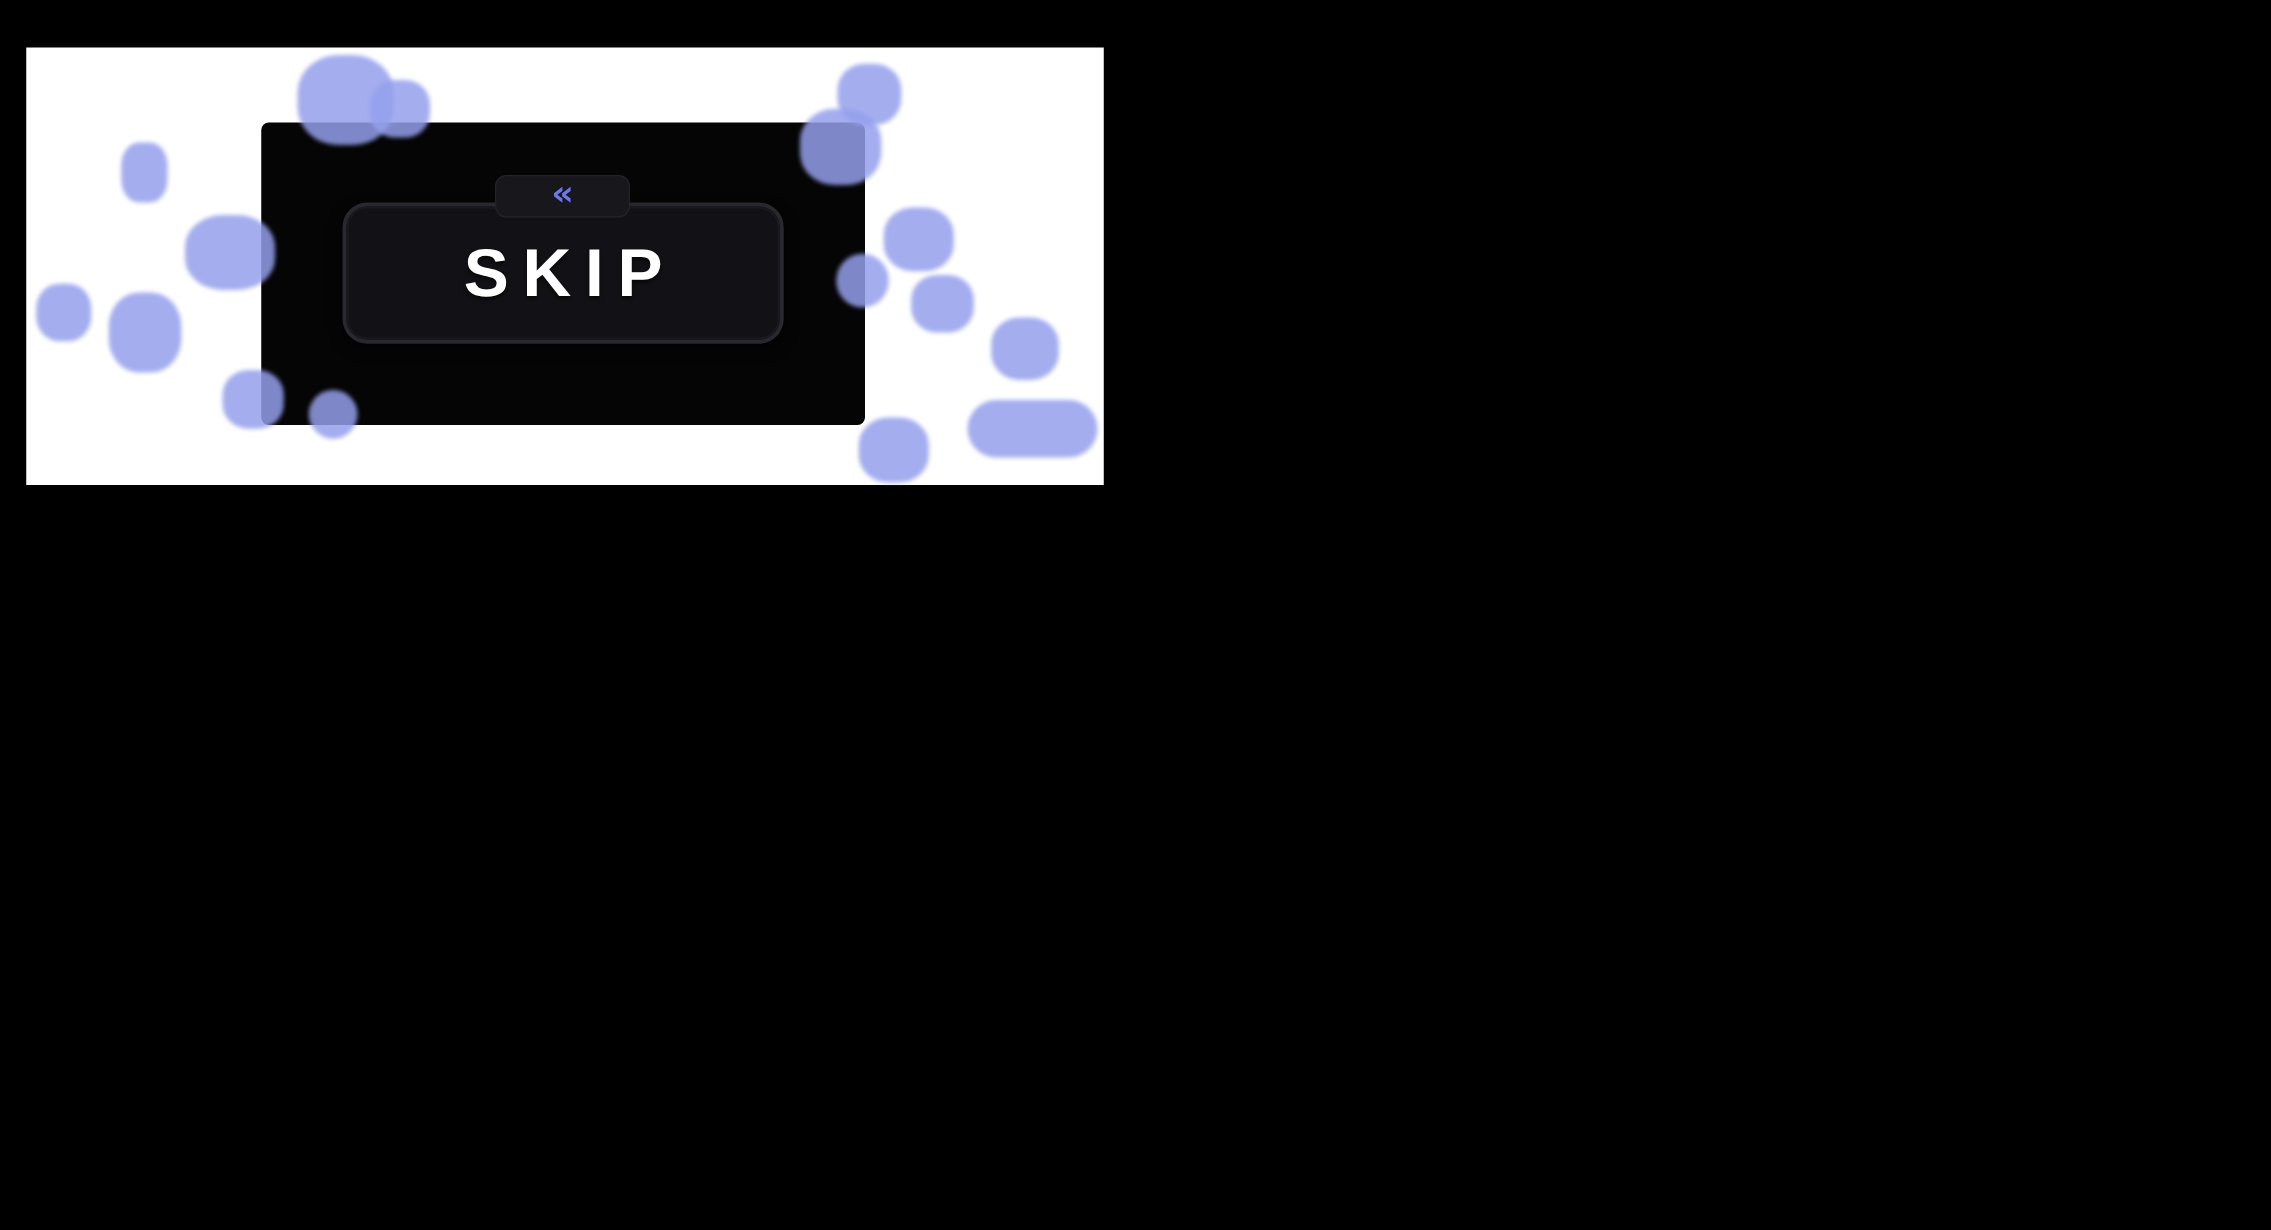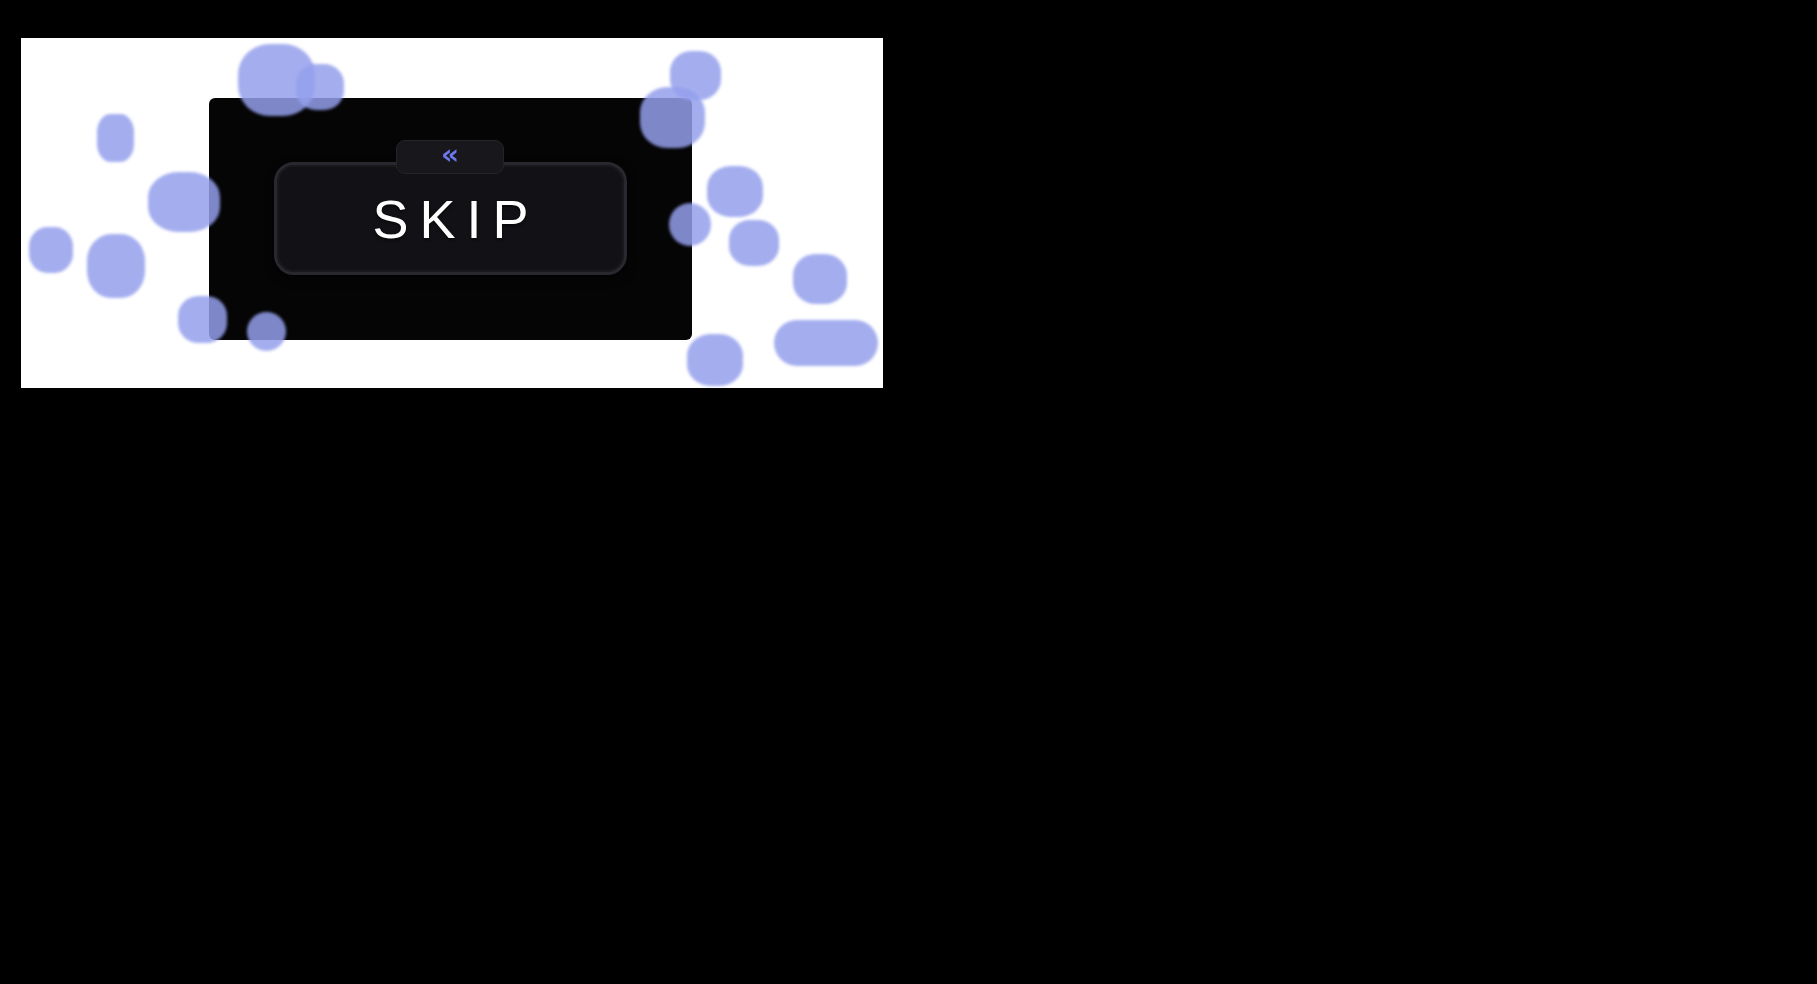--- a/index.html
+++ b/index.html
@@ -69,21 +69,21 @@
     display: flex;
     align-items: center;
     justify-content: center;
     z-index: 2;
     cursor: pointer;
     padding: 0;
   }
   .skip-label {
     color: #ffffff;
     font-size: 54px;
-    font-weight: normal;
+    font-weight: bold;
     letter-spacing: 11px;
     text-indent: 11px;
     text-shadow: 0 2px 3px rgba(0,0,0,0.55);
     user-select: none;
   }
   .markers-layer {
     position: absolute;
     left: 0;
     top: 0;
     width: 100%;

